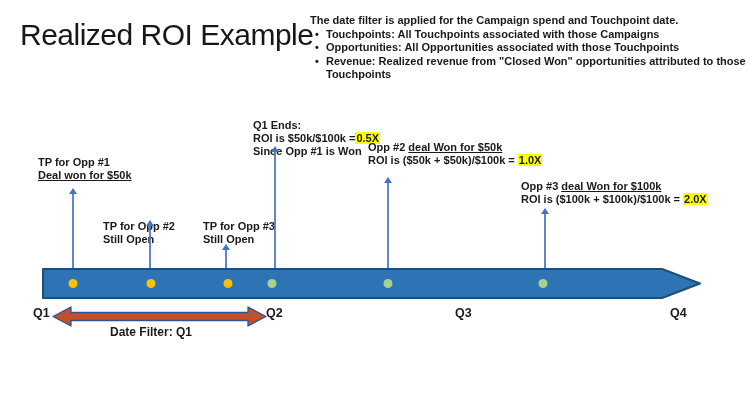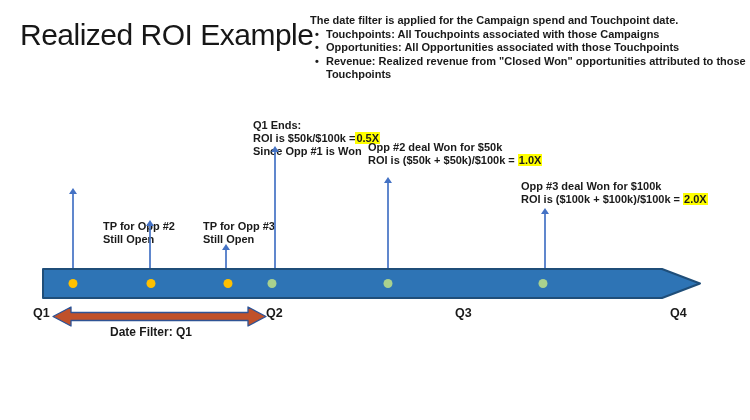--- a/index.html
+++ b/index.html
@@ -8,21 +8,21 @@
     font-family:"Liberation Sans",sans-serif;color:#1a1a1a;
   }
   
   .title{position:absolute;left:20px;top:18px;font-size:30px;font-weight:400;letter-spacing:-0.5px;color:#171717;}
   
   .info{position:absolute;left:310px;top:14px;width:436px;font-size:11px;line-height:13.5px;font-weight:700;}
   .bullet-row{display:flex;}
   .bullet-row .bullet{width:7px;margin-left:5px;margin-right:4px;flex:0 0 auto;}
   
   .ann{position:absolute;font-size:11px;line-height:13px;font-weight:700;white-space:nowrap;}
-  .ann .u{}
+  .ann .u{text-decoration:underline;}
   .ann .hl{background:var(--highlight,#ffff00);padding:0 1px;}
   .ann-tp1{left:38px;top:156px;}
   .ann-tp2{left:103px;top:196px;margin-top:24px;}
   .ann-tp3{left:203px;top:220px;}
   .ann-q1ends{left:253px;top:119px;}
   .ann-opp2{left:368px;top:141px;}
   .ann-opp3{left:521px;top:180px;}
   
   .v-arrow{position:absolute;display:flex;flex-direction:column;align-items:center;width:10px;transform:translateX(-50%);}
   .v-arrow-head{width:0;height:0;border-left:4px solid transparent;border-right:4px solid transparent;border-bottom:6px solid var(--arrow-blue,#4472c4);}
@@ -64,20 +64,24 @@
     <div class="bullet-row">
         <span class="bullet">•</span>
         <span>Opportunities: All Opportunities associated with those Touchpoints</span>
       </div>
     <div class="bullet-row">
         <span class="bullet">•</span>
         <span>Revenue: Realized revenue from "Closed Won" opportunities attributed to those Touchpoints</span>
       </div>
   </div>
 
+  <div class="ann ann-tp1">
+    <div>TP for Opp #1</div>
+    <div><span class="u">Deal won for $50k</span></div>
+  </div>
 
   <div class="ann ann-tp2">
     <div>TP for Opp #2</div>
     <div>Still Open</div>
   </div>
 
   <div class="ann ann-tp3">
     <div>TP for Opp #3</div>
     <div>Still Open</div>
   </div>

